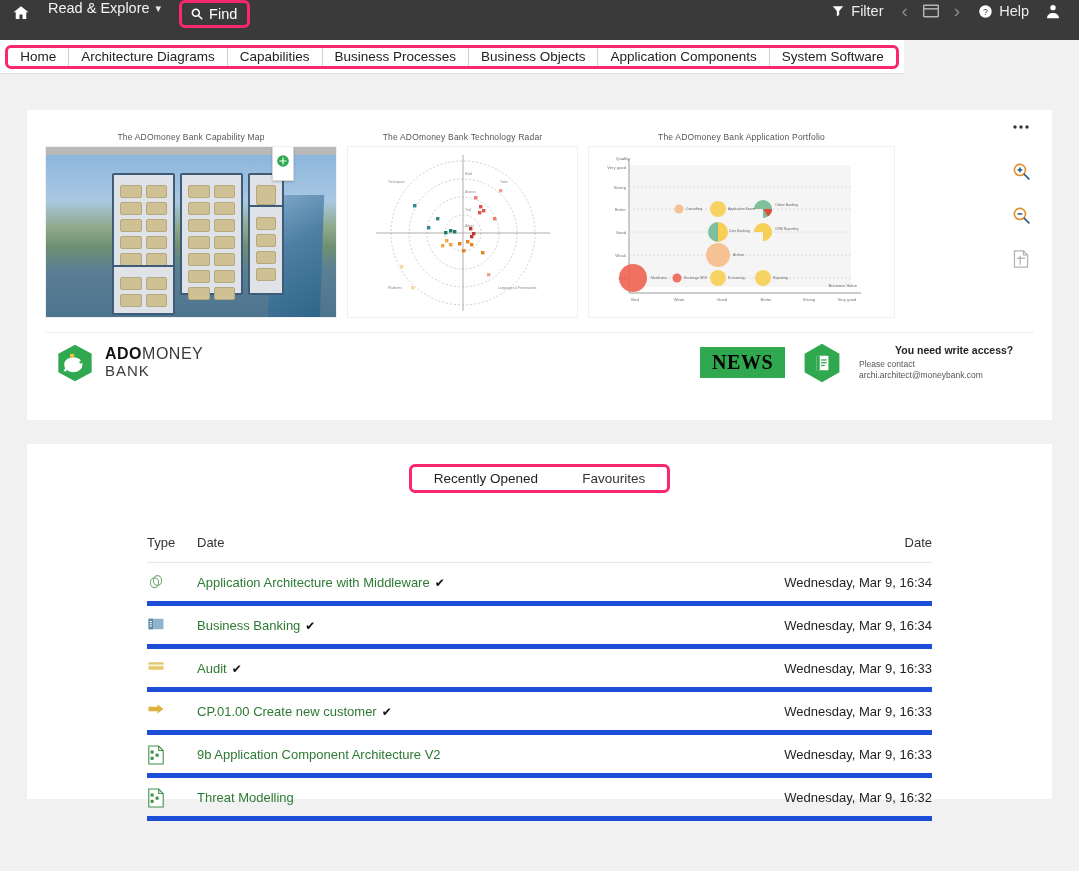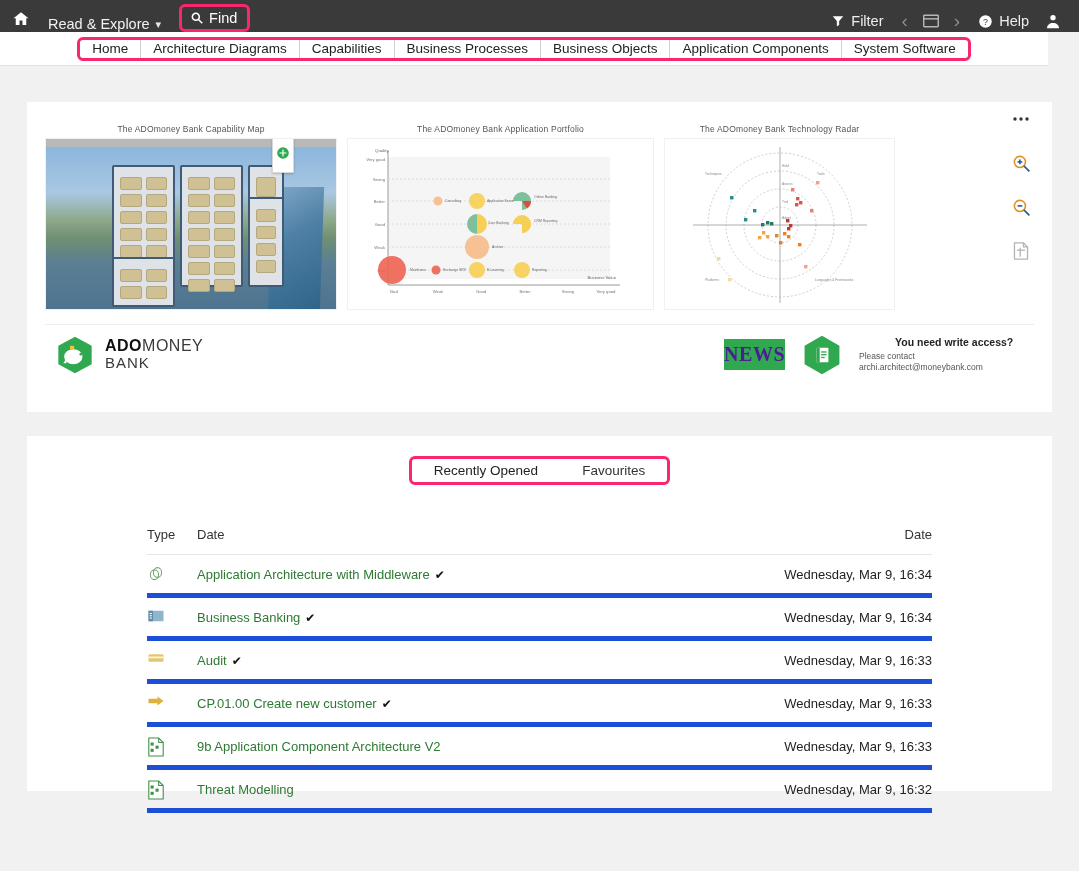--- a/index.html
+++ b/index.html
@@ -6,23 +6,23 @@
   html, body {
     margin: 0; padding: 0;
     width: 1079px; height: 871px;
     background: #f1f1f1;
     font-family: "Liberation Sans", sans-serif;
     overflow: hidden;
   }
 
   
   .topbar {
-    height: 32px; width: 1079px;
+    height: 40px; width: 1079px;
     background: #3a3a3a;
-    display: flex; align-items: flex-end;
+    display: flex; align-items: flex-start;
     color: #ffffff;
     position: relative;
   }
   .home-icon { margin-left: 8px; width: 26px; height: 26px; display:flex; align-items:center; justify-content:center; cursor:pointer; }
   .menu-item {
     margin-left: 14px; font-size: 14.5px; color: #f2f2f2;
     display: flex; align-items: center; gap: 6px; cursor: pointer;
   }
   .caret { font-size: 11px; opacity: .95; }
   .find-btn {
@@ -36,21 +36,21 @@
   }
   .topbar-right {
     margin-left: auto; display: flex; align-items: center; gap: 0px; padding-right: 12px;
   }
   .tb-btn { display: flex; align-items: center; gap: 6px; font-size: 14.5px; color: #ededed; padding: 0 10px; cursor: pointer;}
   .tb-arrow { color: #8d8d8d; font-size: 19px; padding: 0 8px; cursor: pointer; }
   .tb-icon-only { padding: 0 6px; cursor: pointer; display:flex; align-items:center;}
 
   
   .tabstrip-wrap {
-    height: 34px; width: 1048px; background: #ffffff;
+    height: 34px; width: 904px; background: #ffffff;
     display: flex; align-items: center; justify-content: center;
     border-bottom: 1px solid #e2e2e2;
   }
   .tabstrip {
     display: flex; align-items: stretch;
     border: 3px solid #f9276b; border-radius: 6px;
     height: 24px; background: #ffffff;
   }
   .tab {
     display: flex; align-items: center;
@@ -122,22 +122,22 @@
     margin: 14px 18px 0 18px; border-top: 1px solid #ededed;
     height: 60px; display: flex; align-items: center; padding: 0 10px;
   }
   .brand { display: flex; align-items: center; gap: 10px; }
   .brand-text { line-height: 1.05; }
   .brand-l1 { font-size: 16px; letter-spacing:.5px; color:#3a3a3a; }
   .brand-l1 b { color:#111; }
   .brand-l2 { font-size: 15px; letter-spacing:1px; color:#3a3a3a; }
   .news-area { margin-left: auto; display: flex; align-items: center; gap: 14px; }
   .news-badge {
-    background:#2fa84f; color:#4c1d95; font-family:"Liberation Serif", serif; font-weight:bold;
-    font-size: 20px; padding: 4px 0; letter-spacing: .5px;
+    background:#2fa84f; color:#000000; font-family:"Liberation Serif", serif; font-weight:bold;
+    font-size: 20px; padding: 4px 12px; letter-spacing: .5px;
   }
   .news-note { width: 165px; }
   .news-note-t { font-size: 10.5px; color:#222; font-weight:bold; margin-bottom:3px;margin-left:36px; }
   .news-note-b { font-size: 8.5px; color:#555; line-height:1.3; }
 
   
   .card-bottom { margin-top: 24px; height: 355px; padding-top: 12px; }
   .segctrl-wrap { display:flex; justify-content:center; margin-top: 8px; }
   .segctrl {
     display:flex; border: 3px solid #f9276b; border-radius: 6px;
@@ -357,83 +357,20 @@
             <div class="cap-row">
                 <div class="cap-cell"></div>
               </div>
           </div>
           <div class="capmap-popup">
             <svg width="14" height="14" viewBox="0 0 24 24">
               <circle cx="12" cy="12" r="10" fill="#2fa84f"></circle>
               <path d="M11 6h2v12h-2z M6 11h12v2H6z" fill="#ffffff"></path>
             </svg>
           </div>
-        </div>
-      </div>
-
-      <div class="thumb">
-        <div class="thumb-title">The ADOmoney Bank Application Portfolio</div>
-        <div class="thumb-box tb2">
-          <svg width="307" height="172" viewBox="0 0 307 172">
-            <rect x="0" y="0" width="307" height="172" fill="#ffffff"></rect>
-            <rect x="40" y="18" width="222" height="122" fill="#f5f5f5"></rect>
-            <line x1="40" y1="12" x2="40" y2="146" stroke="#9a9a9a" stroke-width="1"></line>
-            <line x1="40" y1="146" x2="272" y2="146" stroke="#9a9a9a" stroke-width="1"></line>
-            <g stroke="#dcdcdc" stroke-dasharray="2,2">
-              <line x1="40" y1="40" x2="262" y2="40"></line>
-                <line x1="40" y1="62" x2="262" y2="62"></line>
-              <line x1="40" y1="85" x2="262" y2="85"></line>
-                <line x1="40" y1="108" x2="262" y2="108"></line>
-              <line x1="40" y1="131" x2="262" y2="131"></line>
-            </g>
-            <g font-size="4.2" fill="#777" font-family="Liberation Sans" text-anchor="end">
-              <text x="37" y="22">Very good</text>
-                <text x="37" y="42">Strong</text>
-              <text x="37" y="64">Better</text>
-                <text x="37" y="87">Good</text>
-              <text x="37" y="110">Weak</text>
-                <text x="37" y="133">Bad</text>
-            </g>
-            <text x="27" y="13" font-size="4.4" fill="#666" font-family="Liberation Sans">Quality</text>
-            <g font-size="4.2" fill="#777" font-family="Liberation Sans" text-anchor="middle">
-              <text x="46" y="154">Bad</text>
-                <text x="90" y="154">Weak</text>
-              <text x="133" y="154">Good</text>
-                <text x="177" y="154">Better</text>
-              <text x="220" y="154">Strong</text>
-                <text x="258" y="154">Very good</text>
-            </g>
-            <text x="268" y="140" font-size="4.2" fill="#666" font-family="Liberation Sans" text-anchor="end">Business Value</text>
-
-            <circle cx="44" cy="131" r="14" fill="#ee6352" opacity=".9"></circle>
-            <circle cx="88" cy="131" r="4.5" fill="#ee6352" opacity=".9"></circle>
-            <circle cx="129" cy="131" r="8" fill="#f7cf54" opacity=".9"></circle>
-            <circle cx="174" cy="131" r="8" fill="#f7cf54" opacity=".9"></circle>
-            <circle cx="129" cy="108" r="12" fill="#f6bd8a" opacity=".9"></circle>
-            <path d="M129 85 m-10 0 a10 10 0 0 1 10 -10 l0 20 a10 10 0 0 1 -10 -10z" fill="#7fbf9b"></path>
-            <path d="M129 85 m0 -10 a10 10 0 0 1 0 20z" fill="#f7cf54"></path>
-            <path d="M174 85 m-9 0 a9 9 0 1 1 9 9 l0 -9z" fill="#f7cf54"></path>
-            <path d="M174 85 m0 0 l9 0 a9 9 0 0 1 -9 9z" fill="#f7cf54"></path>
-            <circle cx="90" cy="62" r="4.5" fill="#f6bd8a" opacity=".9"></circle>
-            <circle cx="129" cy="62" r="8" fill="#f7cf54" opacity=".9"></circle>
-            <path d="M174 62 m-9 0 a9 9 0 1 1 9 9 l0 -9z" fill="#7fbf9b"></path>
-            <path d="M174 62 l9 0 a9 9 0 0 1 -4 7.5z" fill="#d94f3d"></path>
-            <g font-size="3.4" fill="#6a6a6a" font-family="Liberation Sans">
-              <text x="62" y="132">Mainframe</text>
-              <text x="95" y="132">Exchange SRV</text>
-              <text x="139" y="132">E-Learning</text>
-              <text x="184" y="132">Reporting</text>
-              <text x="144" y="109">Archive</text>
-              <text x="140" y="85">Core Banking</text>
-              <text x="186" y="83">CRM Reporting</text>
-              <text x="97" y="63">Consulting</text>
-              <text x="139" y="63">Application Server</text>
-              <text x="186" y="59">Online Banking</text>
-            </g>
-          </svg>
         </div>
       </div>
 
       <div class="thumb">
         <div class="thumb-title">The ADOmoney Bank Technology Radar</div>
         <div class="thumb-box tb3">
           <svg width="231" height="172" viewBox="0 0 231 172">
             <rect x="0" y="0" width="231" height="172" fill="#ffffff"></rect>
             <g fill="none" stroke="#cfcfcf" stroke-dasharray="2,2">
               <circle cx="115" cy="86" r="72"></circle>
@@ -477,20 +414,83 @@
               <rect x="122" y="96" width="3.4" height="3.4" fill="#e8821e"></rect>
               <rect x="114" y="102" width="3.4" height="3.4" fill="#e8821e"></rect>
               <rect x="133" y="104" width="3.4" height="3.4" fill="#e8821e"></rect>
               <rect x="52" y="118" width="3.4" height="3.4" fill="#f7d9a0"></rect>
               <rect x="63" y="139" width="3.4" height="3.4" fill="#f7d9a0"></rect>
               <rect x="139" y="126" width="3.4" height="3.4" fill="#f1a08f"></rect>
             </g>
           </svg>
         </div>
       </div>
+
+      <div class="thumb">
+        <div class="thumb-title">The ADOmoney Bank Application Portfolio</div>
+        <div class="thumb-box tb2">
+          <svg width="307" height="172" viewBox="0 0 307 172">
+            <rect x="0" y="0" width="307" height="172" fill="#ffffff"></rect>
+            <rect x="40" y="18" width="222" height="122" fill="#f5f5f5"></rect>
+            <line x1="40" y1="12" x2="40" y2="146" stroke="#9a9a9a" stroke-width="1"></line>
+            <line x1="40" y1="146" x2="272" y2="146" stroke="#9a9a9a" stroke-width="1"></line>
+            <g stroke="#dcdcdc" stroke-dasharray="2,2">
+              <line x1="40" y1="40" x2="262" y2="40"></line>
+                <line x1="40" y1="62" x2="262" y2="62"></line>
+              <line x1="40" y1="85" x2="262" y2="85"></line>
+                <line x1="40" y1="108" x2="262" y2="108"></line>
+              <line x1="40" y1="131" x2="262" y2="131"></line>
+            </g>
+            <g font-size="4.2" fill="#777" font-family="Liberation Sans" text-anchor="end">
+              <text x="37" y="22">Very good</text>
+                <text x="37" y="42">Strong</text>
+              <text x="37" y="64">Better</text>
+                <text x="37" y="87">Good</text>
+              <text x="37" y="110">Weak</text>
+                <text x="37" y="133">Bad</text>
+            </g>
+            <text x="27" y="13" font-size="4.4" fill="#666" font-family="Liberation Sans">Quality</text>
+            <g font-size="4.2" fill="#777" font-family="Liberation Sans" text-anchor="middle">
+              <text x="46" y="154">Bad</text>
+                <text x="90" y="154">Weak</text>
+              <text x="133" y="154">Good</text>
+                <text x="177" y="154">Better</text>
+              <text x="220" y="154">Strong</text>
+                <text x="258" y="154">Very good</text>
+            </g>
+            <text x="268" y="140" font-size="4.2" fill="#666" font-family="Liberation Sans" text-anchor="end">Business Value</text>
+
+            <circle cx="44" cy="131" r="14" fill="#ee6352" opacity=".9"></circle>
+            <circle cx="88" cy="131" r="4.5" fill="#ee6352" opacity=".9"></circle>
+            <circle cx="129" cy="131" r="8" fill="#f7cf54" opacity=".9"></circle>
+            <circle cx="174" cy="131" r="8" fill="#f7cf54" opacity=".9"></circle>
+            <circle cx="129" cy="108" r="12" fill="#f6bd8a" opacity=".9"></circle>
+            <path d="M129 85 m-10 0 a10 10 0 0 1 10 -10 l0 20 a10 10 0 0 1 -10 -10z" fill="#7fbf9b"></path>
+            <path d="M129 85 m0 -10 a10 10 0 0 1 0 20z" fill="#f7cf54"></path>
+            <path d="M174 85 m-9 0 a9 9 0 1 1 9 9 l0 -9z" fill="#f7cf54"></path>
+            <path d="M174 85 m0 0 l9 0 a9 9 0 0 1 -9 9z" fill="#f7cf54"></path>
+            <circle cx="90" cy="62" r="4.5" fill="#f6bd8a" opacity=".9"></circle>
+            <circle cx="129" cy="62" r="8" fill="#f7cf54" opacity=".9"></circle>
+            <path d="M174 62 m-9 0 a9 9 0 1 1 9 9 l0 -9z" fill="#7fbf9b"></path>
+            <path d="M174 62 l9 0 a9 9 0 0 1 -4 7.5z" fill="#d94f3d"></path>
+            <g font-size="3.4" fill="#6a6a6a" font-family="Liberation Sans">
+              <text x="62" y="132">Mainframe</text>
+              <text x="95" y="132">Exchange SRV</text>
+              <text x="139" y="132">E-Learning</text>
+              <text x="184" y="132">Reporting</text>
+              <text x="144" y="109">Archive</text>
+              <text x="140" y="85">Core Banking</text>
+              <text x="186" y="83">CRM Reporting</text>
+              <text x="97" y="63">Consulting</text>
+              <text x="139" y="63">Application Server</text>
+              <text x="186" y="59">Online Banking</text>
+            </g>
+          </svg>
+        </div>
+      </div>
     </div>
 
     <div class="newsband">
       <div class="brand">
         <svg width="40" height="40" viewBox="0 0 48 48">
           <polygon points="24,2 44,13 44,35 24,46 4,35 4,13" fill="#2fa84f"></polygon>
           <ellipse cx="22" cy="26" rx="11" ry="9" fill="#ffffff"></ellipse>
           <circle cx="31" cy="23" r="1.6" fill="#2fa84f"></circle>
           <path d="M13 29 l-3 5 h4 z" fill="#ffffff"></path>
           <rect x="18" y="13" width="5" height="4" fill="#f2c23b"></rect>

